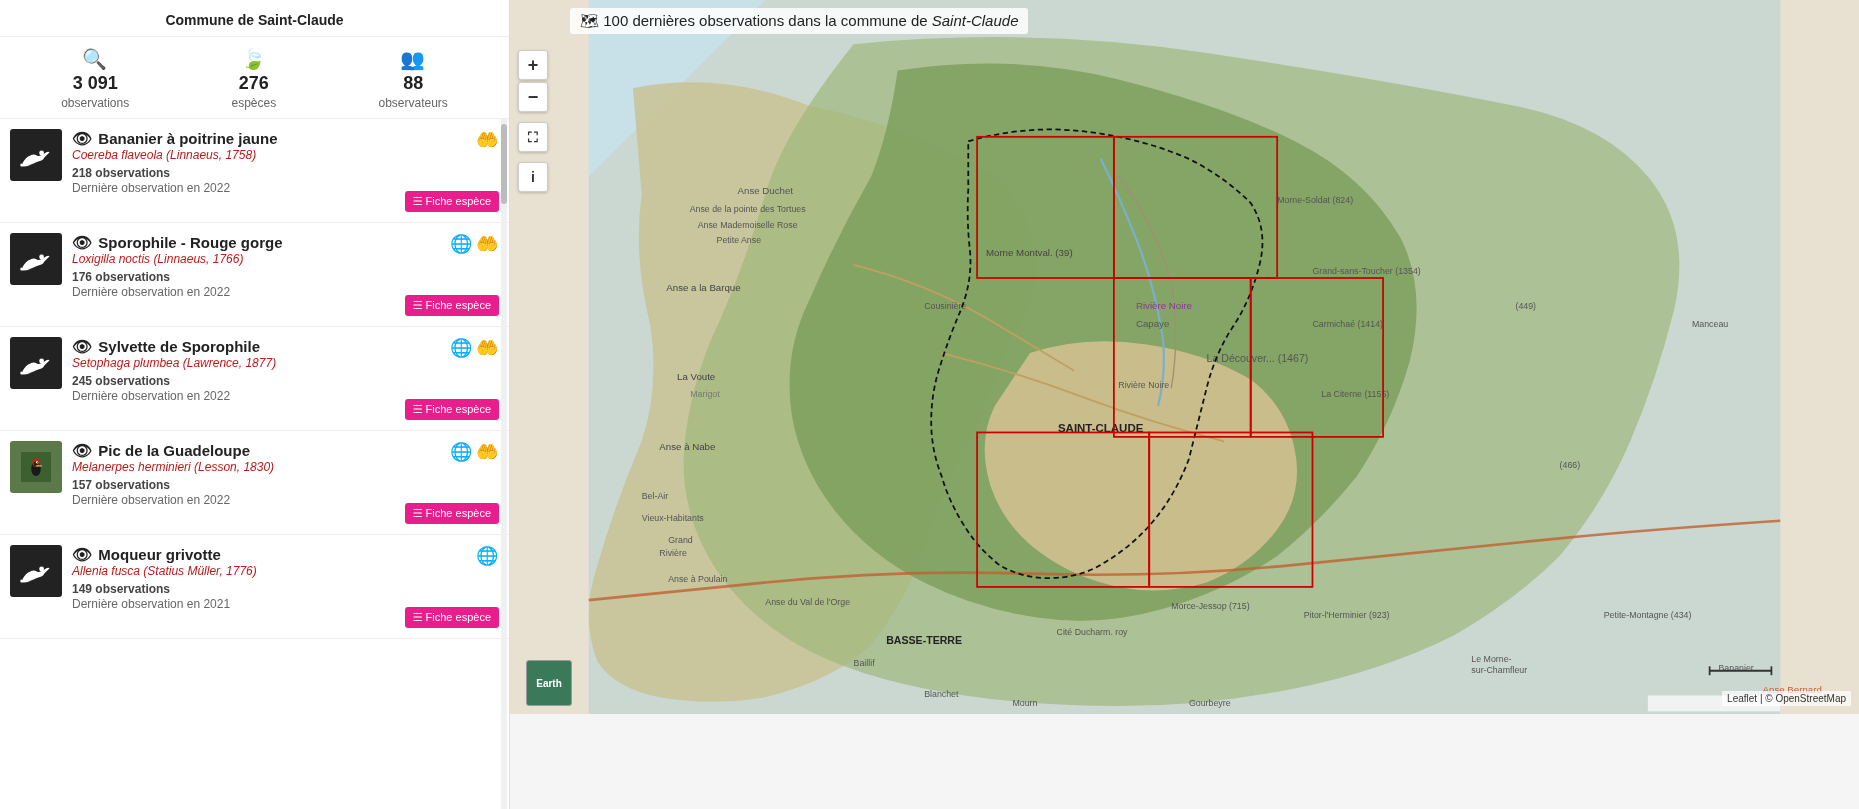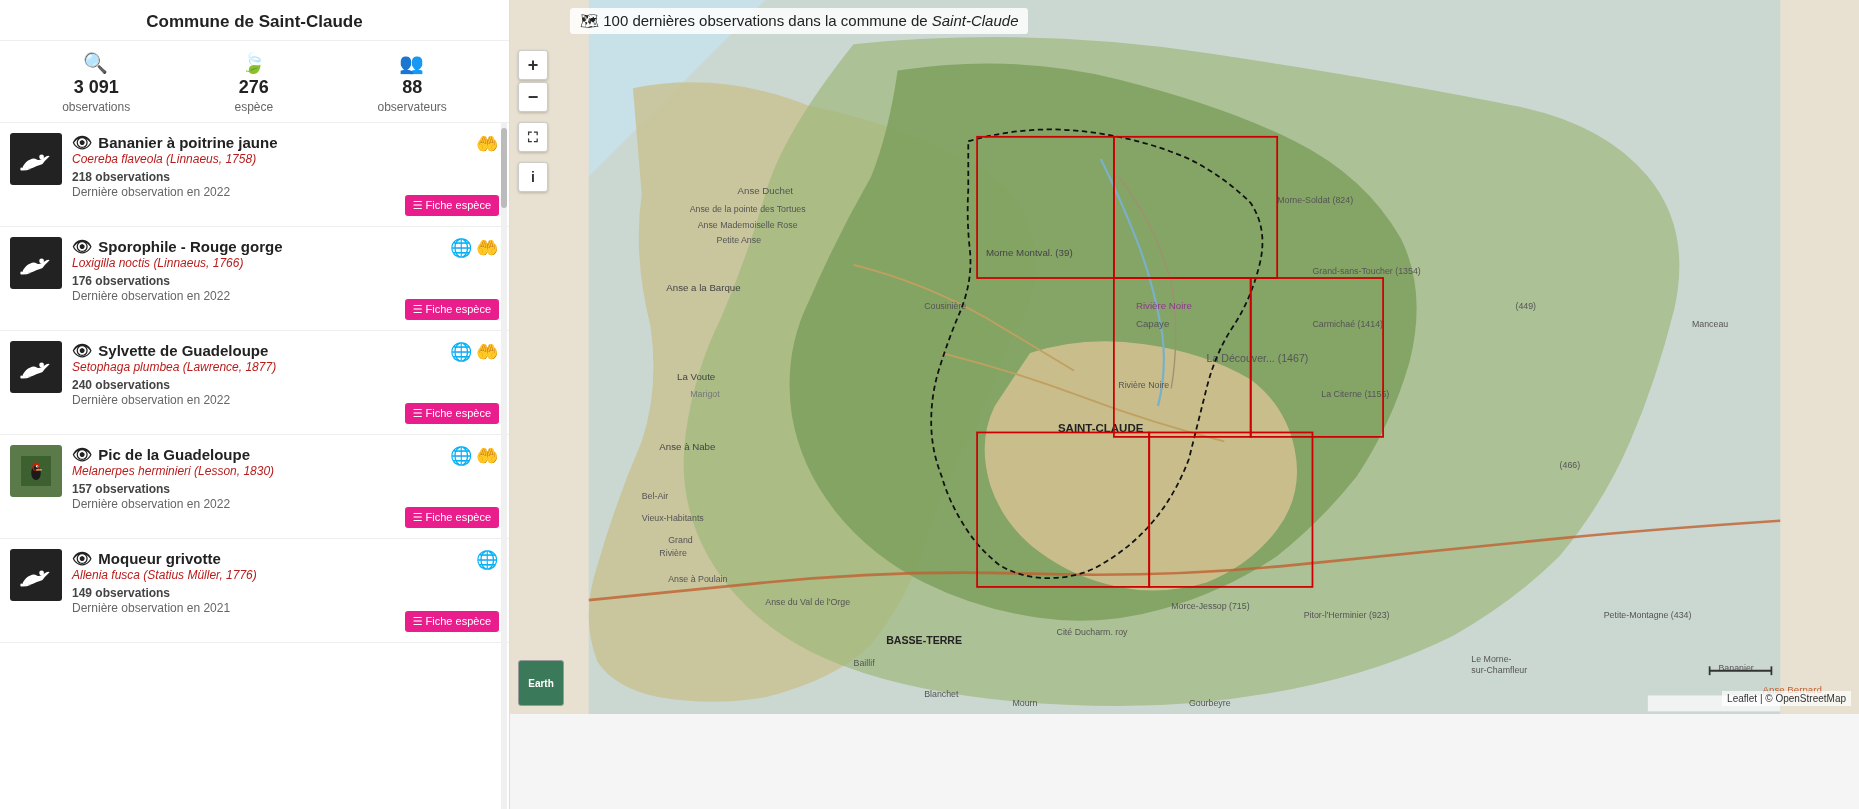--- a/index.html
+++ b/index.html
@@ -13,21 +13,21 @@
       background: #fff;
       display: flex;
       flex-direction: column;
       border-right: 1px solid #ddd;
       overflow: hidden;
     }
 
     #panel-title {
       text-align: center;
       padding: 12px 10px 8px;
-      font-size: 17px;
+      font-size: 14px;
       font-weight: bold;
       color: #222;
       border-bottom: 1px solid #eee;
     }
 
     #stats-row {
       display: flex;
       justify-content: space-around;
       padding: 10px 10px 8px;
       border-bottom: 1px solid #eee;
@@ -247,21 +247,21 @@
     
     #map-svg {
       width: 100%;
       height: 100%;
     }
 
     
     #earth-thumb {
       position: absolute;
       bottom: 8px;
-      left: 8px;
+      left: 16px;
       width: 46px;
       height: 46px;
       border-radius: 3px;
       overflow: hidden;
       border: 1px solid #999;
       background: #3a7a5a;
       display: flex;
       align-items: center;
       justify-content: center;
       color: #fff;
@@ -291,21 +291,21 @@
 
   <div id="stats-row">
     <div class="stat-item">
       <span class="stat-icon">🔍</span>
       <span class="stat-number">3 091</span>
       <span class="stat-label">observations</span>
     </div>
     <div class="stat-item">
       <span class="stat-icon">🍃</span>
       <span class="stat-number">276</span>
-      <span class="stat-label">espèce</span>
+      <span class="stat-label">espèces</span>
     </div>
     <div class="stat-item">
       <span class="stat-icon">👥</span>
       <span class="stat-number">88</span>
       <span class="stat-label">observateurs</span>
     </div>
   </div>
 
 
   <div id="species-list">
@@ -363,24 +363,24 @@
         <div class="species-thumb">
           <svg viewBox="0 0 50 35" xmlns="http://www.w3.org/2000/svg">
       <path d="M8,28 Q12,20 18,18 Q22,16 26,18 Q30,20 35,16 Q40,12 42,14 Q38,18 36,20 Q34,24 30,25 Q26,26 22,28 Q18,30 14,30 Q10,30 8,28 Z" fill="#fff"></path>
       <circle cx="32" cy="15" r="3" fill="#fff"></circle>
       <path d="M6,28 Q4,32 8,32 Q14,32 18,30" fill="#fff"></path>
     </svg>
         </div>
         <div class="species-info">
           <div class="species-name">
             <span style="font-size:16px;cursor:pointer;">👁</span>
-            <span style="font-weight:bold;">Sylvette de Guadeloupe</span>
+            <span style="font-weight:bold;">Sylvette de Sporophile</span>
           </div>
           <div class="species-scientific">Setophaga plumbea (Lawrence, 1877)</div>
-          <div class="species-obs">240 observations</div>
+          <div class="species-obs">245 observations</div>
           <div class="species-last">Dernière observation en 2022</div>
         </div>
         <div class="species-actions">
           <div class="action-icons">
             <span style="cursor:pointer;" title="Carte mondiale">🌐</span>
             <span style="cursor:pointer;" title="Conservation">🤲</span>
           </div>
           <button class="fiche-btn">☰ Fiche espèce</button>
         </div>
       </div>

